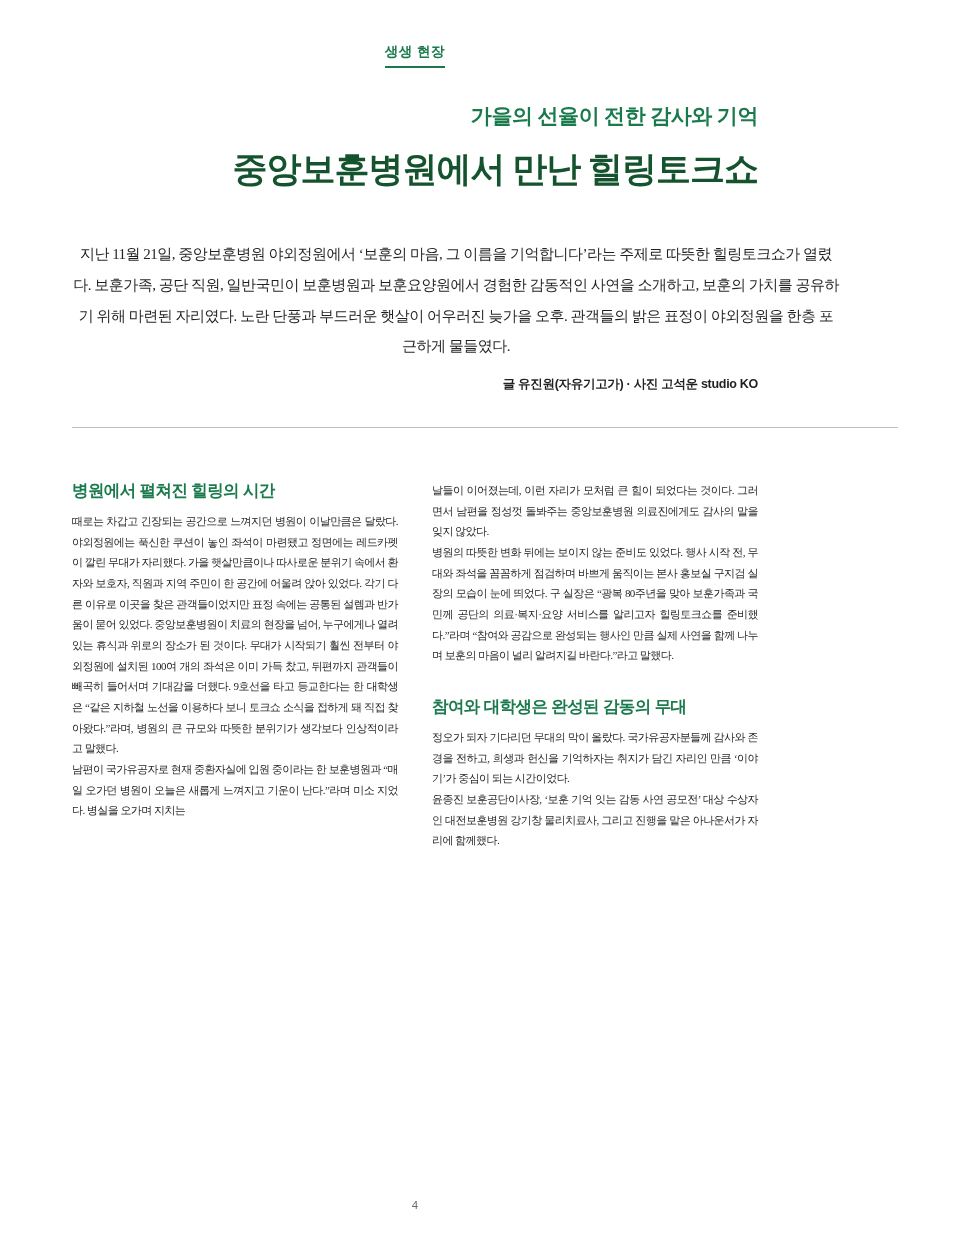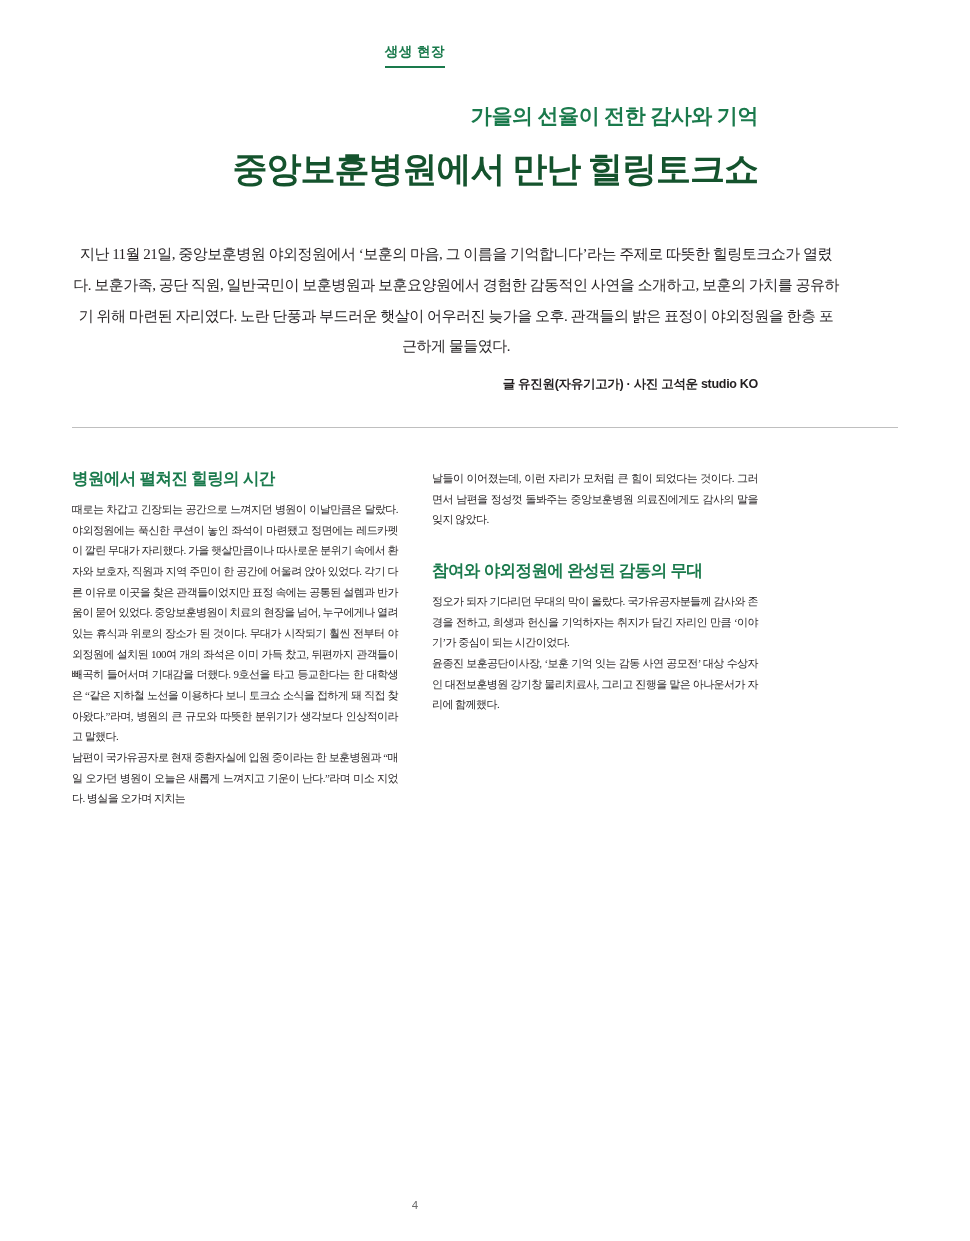--- a/index.html
+++ b/index.html
@@ -86,21 +86,21 @@
     margin: 34px auto 0;
     width: 826px;
     height: 1px;
     background: #bfbfbf;
   }
 
   
   .columns {
     display: flex;
     gap: 34px;
-    margin-top: 40px;
+    margin-top: 52px;
   }
   .col {
     width: 358px;
   }
 
   .sec-head {
     font-size: 16.5px;
     font-weight: bold;
     color: #1a7a4c;
     letter-spacing: -0.6px;
@@ -157,21 +157,22 @@
   <div class="columns">
 
     <div class="col">
       <div class="sec-head">병원에서 펼쳐진 힐링의 시간</div>
       <p class="body-p">때로는 차갑고 긴장되는 공간으로 느껴지던 병원이 이날만큼은 달랐다. 야외정원에는 푹신한 쿠션이 놓인 좌석이 마련됐고 정면에는 레드카펫이 깔린 무대가 자리했다. 가을 햇살만큼이나 따사로운 분위기 속에서 환자와 보호자, 직원과 지역 주민이 한 공간에 어울려 앉아 있었다. 각기 다른 이유로 이곳을 찾은 관객들이었지만 표정 속에는 공통된 설렘과 반가움이 묻어 있었다. 중앙보훈병원이 치료의 현장을 넘어, 누구에게나 열려 있는 휴식과 위로의 장소가 된 것이다. 무대가 시작되기 훨씬 전부터 야외정원에 설치된 100여 개의 좌석은 이미 가득 찼고, 뒤편까지 관객들이 빼곡히 들어서며 기대감을 더했다. 9호선을 타고 등교한다는 한 대학생은 “같은 지하철 노선을 이용하다 보니 토크쇼 소식을 접하게 돼 직접 찾아왔다.”라며, 병원의 큰 규모와 따뜻한 분위기가 생각보다 인상적이라고 말했다.</p>
       <p class="body-p">남편이 국가유공자로 현재 중환자실에 입원 중이라는 한 보훈병원과 “매일 오가던 병원이 오늘은 새롭게 느껴지고 기운이 난다.”라며 미소 지었다. 병실을 오가며 지치는</p>
     </div>
 
     <div class="col">
       <p class="body-p">날들이 이어졌는데, 이런 자리가 모처럼 큰 힘이 되었다는 것이다. 그러면서 남편을 정성껏 돌봐주는 중앙보훈병원 의료진에게도 감사의 말을 잊지 않았다.</p>
-      <div class="sec-head spaced">참여와 야외정원에 완성된 감동의 무대</div>
+      <p class="body-p">병원의 따뜻한 변화 뒤에는 보이지 않는 준비도 있었다. 행사 시작 전, 무대와 좌석을 꼼꼼하게 점검하며 바쁘게 움직이는 본사 홍보실 구지검 실장의 모습이 눈에 띄었다. 구 실장은 “광복 80주년을 맞아 보훈가족과 국민께 공단의 의료·복지·요양 서비스를 알리고자 힐링토크쇼를 준비했다.”라며 “참여와 공감으로 완성되는 행사인 만큼 실제 사연을 함께 나누며 보훈의 마음이 널리 알려지길 바란다.”라고 말했다.</p>
+      <div class="sec-head spaced">참여와 대학생은 완성된 감동의 무대</div>
       <p class="body-p">정오가 되자 기다리던 무대의 막이 올랐다. 국가유공자분들께 감사와 존경을 전하고, 희생과 헌신을 기억하자는 취지가 담긴 자리인 만큼 ‘이야기’가 중심이 되는 시간이었다.</p>
       <p class="body-p">윤종진 보훈공단이사장, ‘보훈 기억 잇는 감동 사연 공모전’ 대상 수상자인 대전보훈병원 강기창 물리치료사, 그리고 진행을 맡은 아나운서가 자리에 함께했다.</p>
     </div>
 
   </div>
 
   <div class="folio">4</div>
 
 </div>
 

